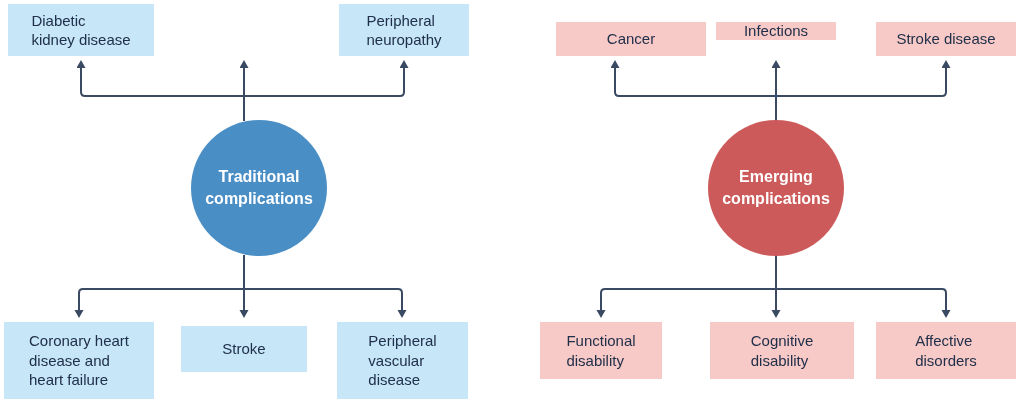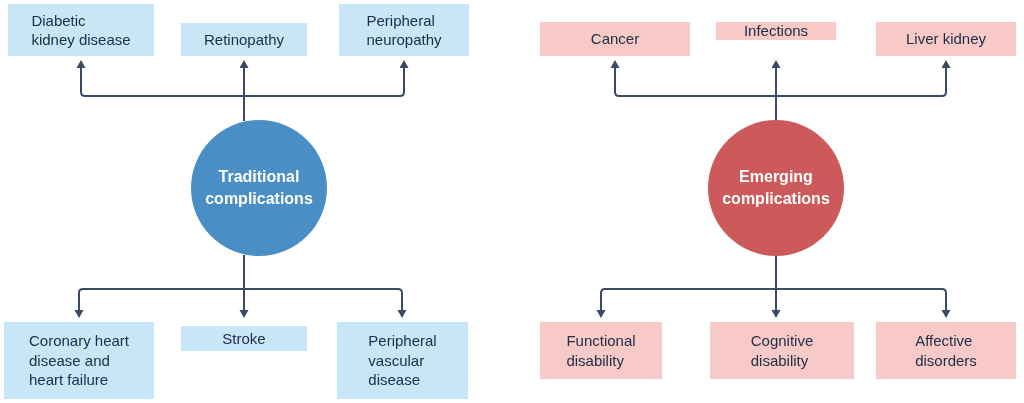--- a/index.html
+++ b/index.html
@@ -35,25 +35,25 @@
   svg.connectors{position:absolute;left:0;top:0;}
   .conn{fill:none;stroke:var(--arrow);stroke-width:2;}
   .arrhead{fill:var(--arrow);}
 
   
   .l-top-0{left:8px;   top:4px;   width:146px;height:52px;}
   .l-top-1{left:181px; top:23px;  width:126px;height:33px;}
   .l-top-2{left:339px; top:4px;   width:130px;height:52px;}
   .l-hub  {left:191px; top:120px;}
   .l-bot-0{left:4px;   top:322px; width:150px;height:77px;}
-  .l-bot-1{left:181px; top:326px; width:126px;height:25px;}
+  .l-bot-1{left:181px; top:326px; width:126px;height:46px;}
   .l-bot-2{left:337px; top:322px; width:131px;height:77px;}
 
   
-  .r-top-0{left:540px; top:22px;  width:150px;height:34px;}
+  .r-top-0{left:556px; top:22px;  width:150px;height:34px;}
   .r-top-1{left:716px; top:22px;  width:120px;height:18px;}
   .r-top-2{left:876px; top:22px;  width:140px;height:34px;}
   .r-hub  {left:708px; top:120px;}
   .r-bot-0{left:540px; top:322px; width:122px;height:57px;}
   .r-bot-1{left:710px; top:322px; width:144px;height:57px;}
   .r-bot-2{left:876px; top:322px; width:140px;height:57px;}
 </style>
 </head>
 <body>
 
@@ -82,38 +82,37 @@
     <path class="conn" d="M776 96 H942 Q946 96 946 92 V62" marker-end="url(#arr)"></path>
 
     <path class="conn" d="M776 255 V289"></path>
     <path class="conn" d="M776 289 H605 Q601 289 601 293 V316" marker-end="url(#arr)"></path>
     <path class="conn" d="M776 289 V316" marker-end="url(#arr)"></path>
     <path class="conn" d="M776 289 H942 Q946 289 946 293 V316" marker-end="url(#arr)"></path>
   </svg>
 
   <div class="box blue l-top-0">Diabetic
 kidney disease</div>
-  <div class="box blue l-top-1">Retinopathy</div>
   <div class="box blue l-top-2">Peripheral
 neuropathy</div>
 
   <div class="hub blue l-hub">Traditional
 complications</div>
 
   <div class="box blue l-bot-0">Coronary heart
 disease and
 heart failure</div>
   <div class="box blue l-bot-1">Stroke</div>
   <div class="box blue l-bot-2">Peripheral
 vascular
 disease</div>
 
   <div class="box pink r-top-0">Cancer</div>
   <div class="box pink r-top-1">Infections</div>
-  <div class="box pink r-top-2">Liver kidney</div>
+  <div class="box pink r-top-2">Stroke disease</div>
 
   <div class="hub red r-hub">Emerging
 complications</div>
 
   <div class="box pink r-bot-0">Functional
 disability</div>
   <div class="box pink r-bot-1">Cognitive
 disability</div>
   <div class="box pink r-bot-2">Affective
 disorders</div>

